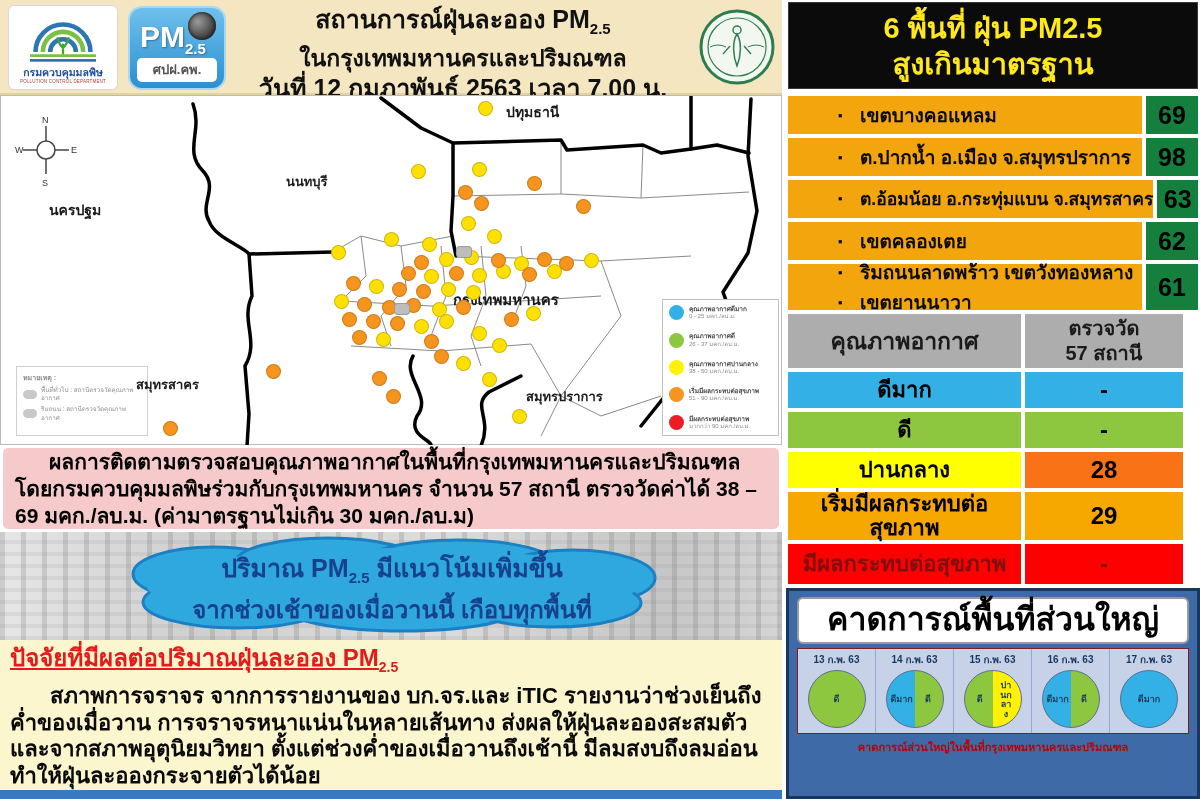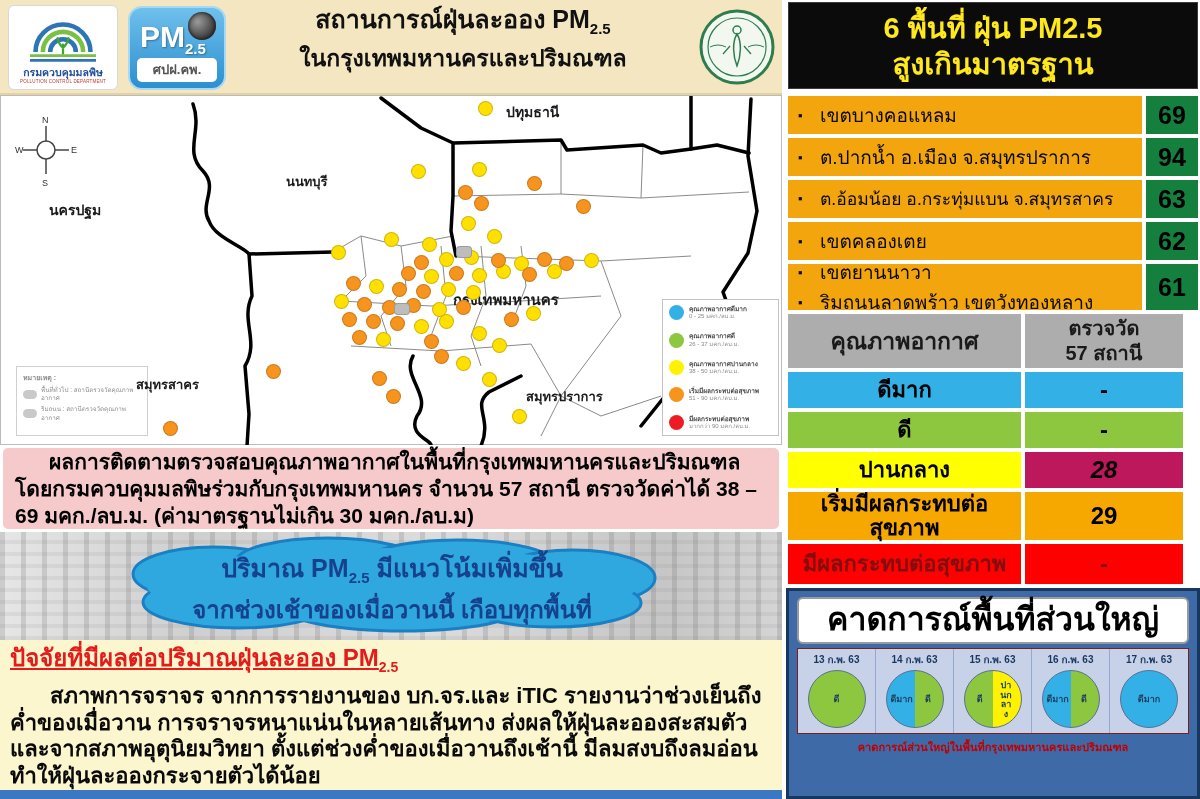--- a/index.html
+++ b/index.html
@@ -70,21 +70,21 @@
   .fact-body{margin:1px 0 0 0;font-size:22px;font-weight:bold;color:#0a0a0a;line-height:1.22;text-indent:40px;}
   .bstrip{position:absolute;left:0;top:790px;width:782px;height:9px;background:#3B78C2;}
 
   
   .rhdr{position:absolute;left:2px;top:2px;right:2px;height:87px;background:#0B0B0B;border:1px solid #3a3a3a;box-sizing:border-box;
         display:flex;flex-direction:column;justify-content:center;text-align:center;color:#FFE81C;font-weight:bold;}
   .rhdr-l1{font-size:29px;line-height:36px;}
   .rhdr-l2{font-size:29px;line-height:36px;}
   .area-row{position:absolute;left:2px;right:2px;display:flex;gap:4px;}
   .area-name{flex:1;background:#F2A50C;display:flex;flex-direction:column;justify-content:center;padding-left:10px;box-sizing:border-box;}
-  .area-line{font-size:19px;font-weight:normal;color:#0a0a0a;white-space:nowrap;}
+  .area-line{font-size:19px;font-weight:bold;color:#0a0a0a;white-space:nowrap;margin-left:40px;}
   .blt{display:inline-block;width:22px;font-size:13px;vertical-align:2px;}
   .area-val{width:52px;background:#15803d;display:flex;align-items:center;justify-content:center;font-size:25px;font-weight:bold;color:#000;}
 
   .aq-row{position:absolute;left:2px;right:17px;display:flex;gap:4px;}
   .aq-c1{flex:1;display:flex;align-items:center;justify-content:center;text-align:center;font-weight:bold;box-sizing:border-box;padding:0 8px;}
   .aq-c2{width:158px;display:flex;flex-direction:column;align-items:center;justify-content:center;font-weight:bold;}
   .aq-hdr .aq-c1{font-size:23px;color:#1a1a1a;}
   .aq-hdr .aq-c2{font-size:20px;color:#1a1a1a;line-height:1.25;}
   .aq-label{font-size:22px;line-height:1.1;}
   .aq-value{font-size:24px;}
@@ -125,20 +125,21 @@
 
       <div class="pm-badge">
         <div class="pm-text"><span>PM</span><sub>2.5</sub></div>
         <div class="pm-particle"></div>
         <div class="pm-unit">ศปฝ.คพ.</div>
       </div>
 
       <div class="hdr-title">
         <div class="hdr-line1"><span>สถานการณ์ฝุ่นละออง PM</span><sub>2.5</sub></div>
         <div class="hdr-line2">ในกรุงเทพมหานครและปริมณฑล</div>
+        <div class="hdr-line3">วันที่ 12 กุมภาพันธ์ 2563 เวลา 7.00 น.</div>
       </div>
 
       <svg class="bma-seal" viewBox="0 0 78 78">
         <circle cx="39" cy="39" r="36" fill="#F2F8F0" stroke="#2E7D4F" stroke-width="3"></circle>
         <circle cx="39" cy="39" r="29" fill="none" stroke="#2E7D4F" stroke-width="1.2"></circle>
         <circle cx="39" cy="22" r="4" fill="none" stroke="#2E7D4F" stroke-width="1.5"></circle>
         <path d="M39,26 C34,34 35,48 39,58 C43,48 44,34 39,26 Z" fill="none" stroke="#2E7D4F" stroke-width="1.5"></path>
         <path d="M32,38 L25,46 M46,38 L53,46" stroke="#2E7D4F" stroke-width="1.3" fill="none"></path>
         <path d="M12,39 Q20,35 28,39 M50,39 Q58,35 66,39" stroke="#2E7D4F" stroke-width="1" fill="none"></path>
       </svg>
@@ -346,38 +347,38 @@
     <div class="area-row" style="top:96px;height:38px;">
       <div class="area-name">
           <div class="area-line"><span class="blt">▪</span><span>เขตบางคอแหลม</span></div>
         </div>
       <div class="area-val">69</div>
     </div>
     <div class="area-row" style="top:138px;height:38px;">
       <div class="area-name">
           <div class="area-line"><span class="blt">▪</span><span>ต.ปากน้ำ อ.เมือง จ.สมุทรปราการ</span></div>
         </div>
-      <div class="area-val">94</div>
+      <div class="area-val">98</div>
     </div>
     <div class="area-row" style="top:180px;height:38px;">
       <div class="area-name">
           <div class="area-line" style="font-size:17.5px;"><span class="blt">▪</span><span>ต.อ้อมน้อย อ.กระทุ่มแบน จ.สมุทรสาคร</span></div>
         </div>
       <div class="area-val">63</div>
     </div>
     <div class="area-row" style="top:222px;height:38px;">
       <div class="area-name">
           <div class="area-line"><span class="blt">▪</span><span>เขตคลองเตย</span></div>
         </div>
       <div class="area-val">62</div>
     </div>
     <div class="area-row" style="top:264px;height:46px;">
       <div class="area-name">
+        <div class="area-line"><span class="blt">▪</span><span>ริมถนนลาดพร้าว เขตวังทองหลาง</span></div>
         <div class="area-line"><span class="blt">▪</span><span>เขตยานนาวา</span></div>
-        <div class="area-line"><span class="blt">▪</span><span>ริมถนนลาดพร้าว เขตวังทองหลาง</span></div>
       </div>
       <div class="area-val">61</div>
     </div>
 
     <div class="aq-row aq-hdr" style="top:314px;height:54px;">
       <div class="aq-c1" style="background: rgb(173, 173, 173);">คุณภาพอากาศ</div>
       <div class="aq-c2" style="background: rgb(173, 173, 173);">
         <span>ตรวจวัด</span>
           <span>57 สถานี</span>
       </div>
@@ -385,21 +386,21 @@
     <div class="aq-row" style="top:372px;height:36px;">
       <div class="aq-c1 aq-label" style="background: rgb(51, 177, 230); color: rgb(0, 0, 0);">ดีมาก</div>
       <div class="aq-c2 aq-value" style="background: rgb(51, 177, 230); color: rgb(0, 0, 0);">-</div>
     </div>
     <div class="aq-row" style="top:412px;height:36px;">
       <div class="aq-c1 aq-label" style="background: rgb(141, 198, 63); color: rgb(0, 0, 0);">ดี</div>
       <div class="aq-c2 aq-value" style="background: rgb(141, 198, 63); color: rgb(0, 0, 0);">-</div>
     </div>
     <div class="aq-row" style="top:452px;height:36px;">
       <div class="aq-c1 aq-label" style="background: rgb(255, 255, 0); color: rgb(0, 0, 0);">ปานกลาง</div>
-      <div class="aq-c2 aq-value" style="background: #be185d; color: rgb(0, 0, 0); font-style: italic;">28</div>
+      <div class="aq-c2 aq-value" style="background: #f97316; color: rgb(0, 0, 0);">28</div>
     </div>
     <div class="aq-row" style="top:492px;height:48px;">
       <div class="aq-c1 aq-label" style="background: rgb(247, 168, 0); color: rgb(0, 0, 0);">เริ่มมีผลกระทบต่อสุขภาพ</div>
       <div class="aq-c2 aq-value" style="background: rgb(247, 168, 0); color: rgb(0, 0, 0);">29</div>
     </div>
     <div class="aq-row" style="top:544px;height:40px;">
       <div class="aq-c1 aq-label" style="background: rgb(255, 0, 0); color: rgb(127, 14, 14);">มีผลกระทบต่อสุขภาพ</div>
       <div class="aq-c2 aq-value" style="background: rgb(255, 0, 0); color: rgb(127, 14, 14);">-</div>
     </div>
 

